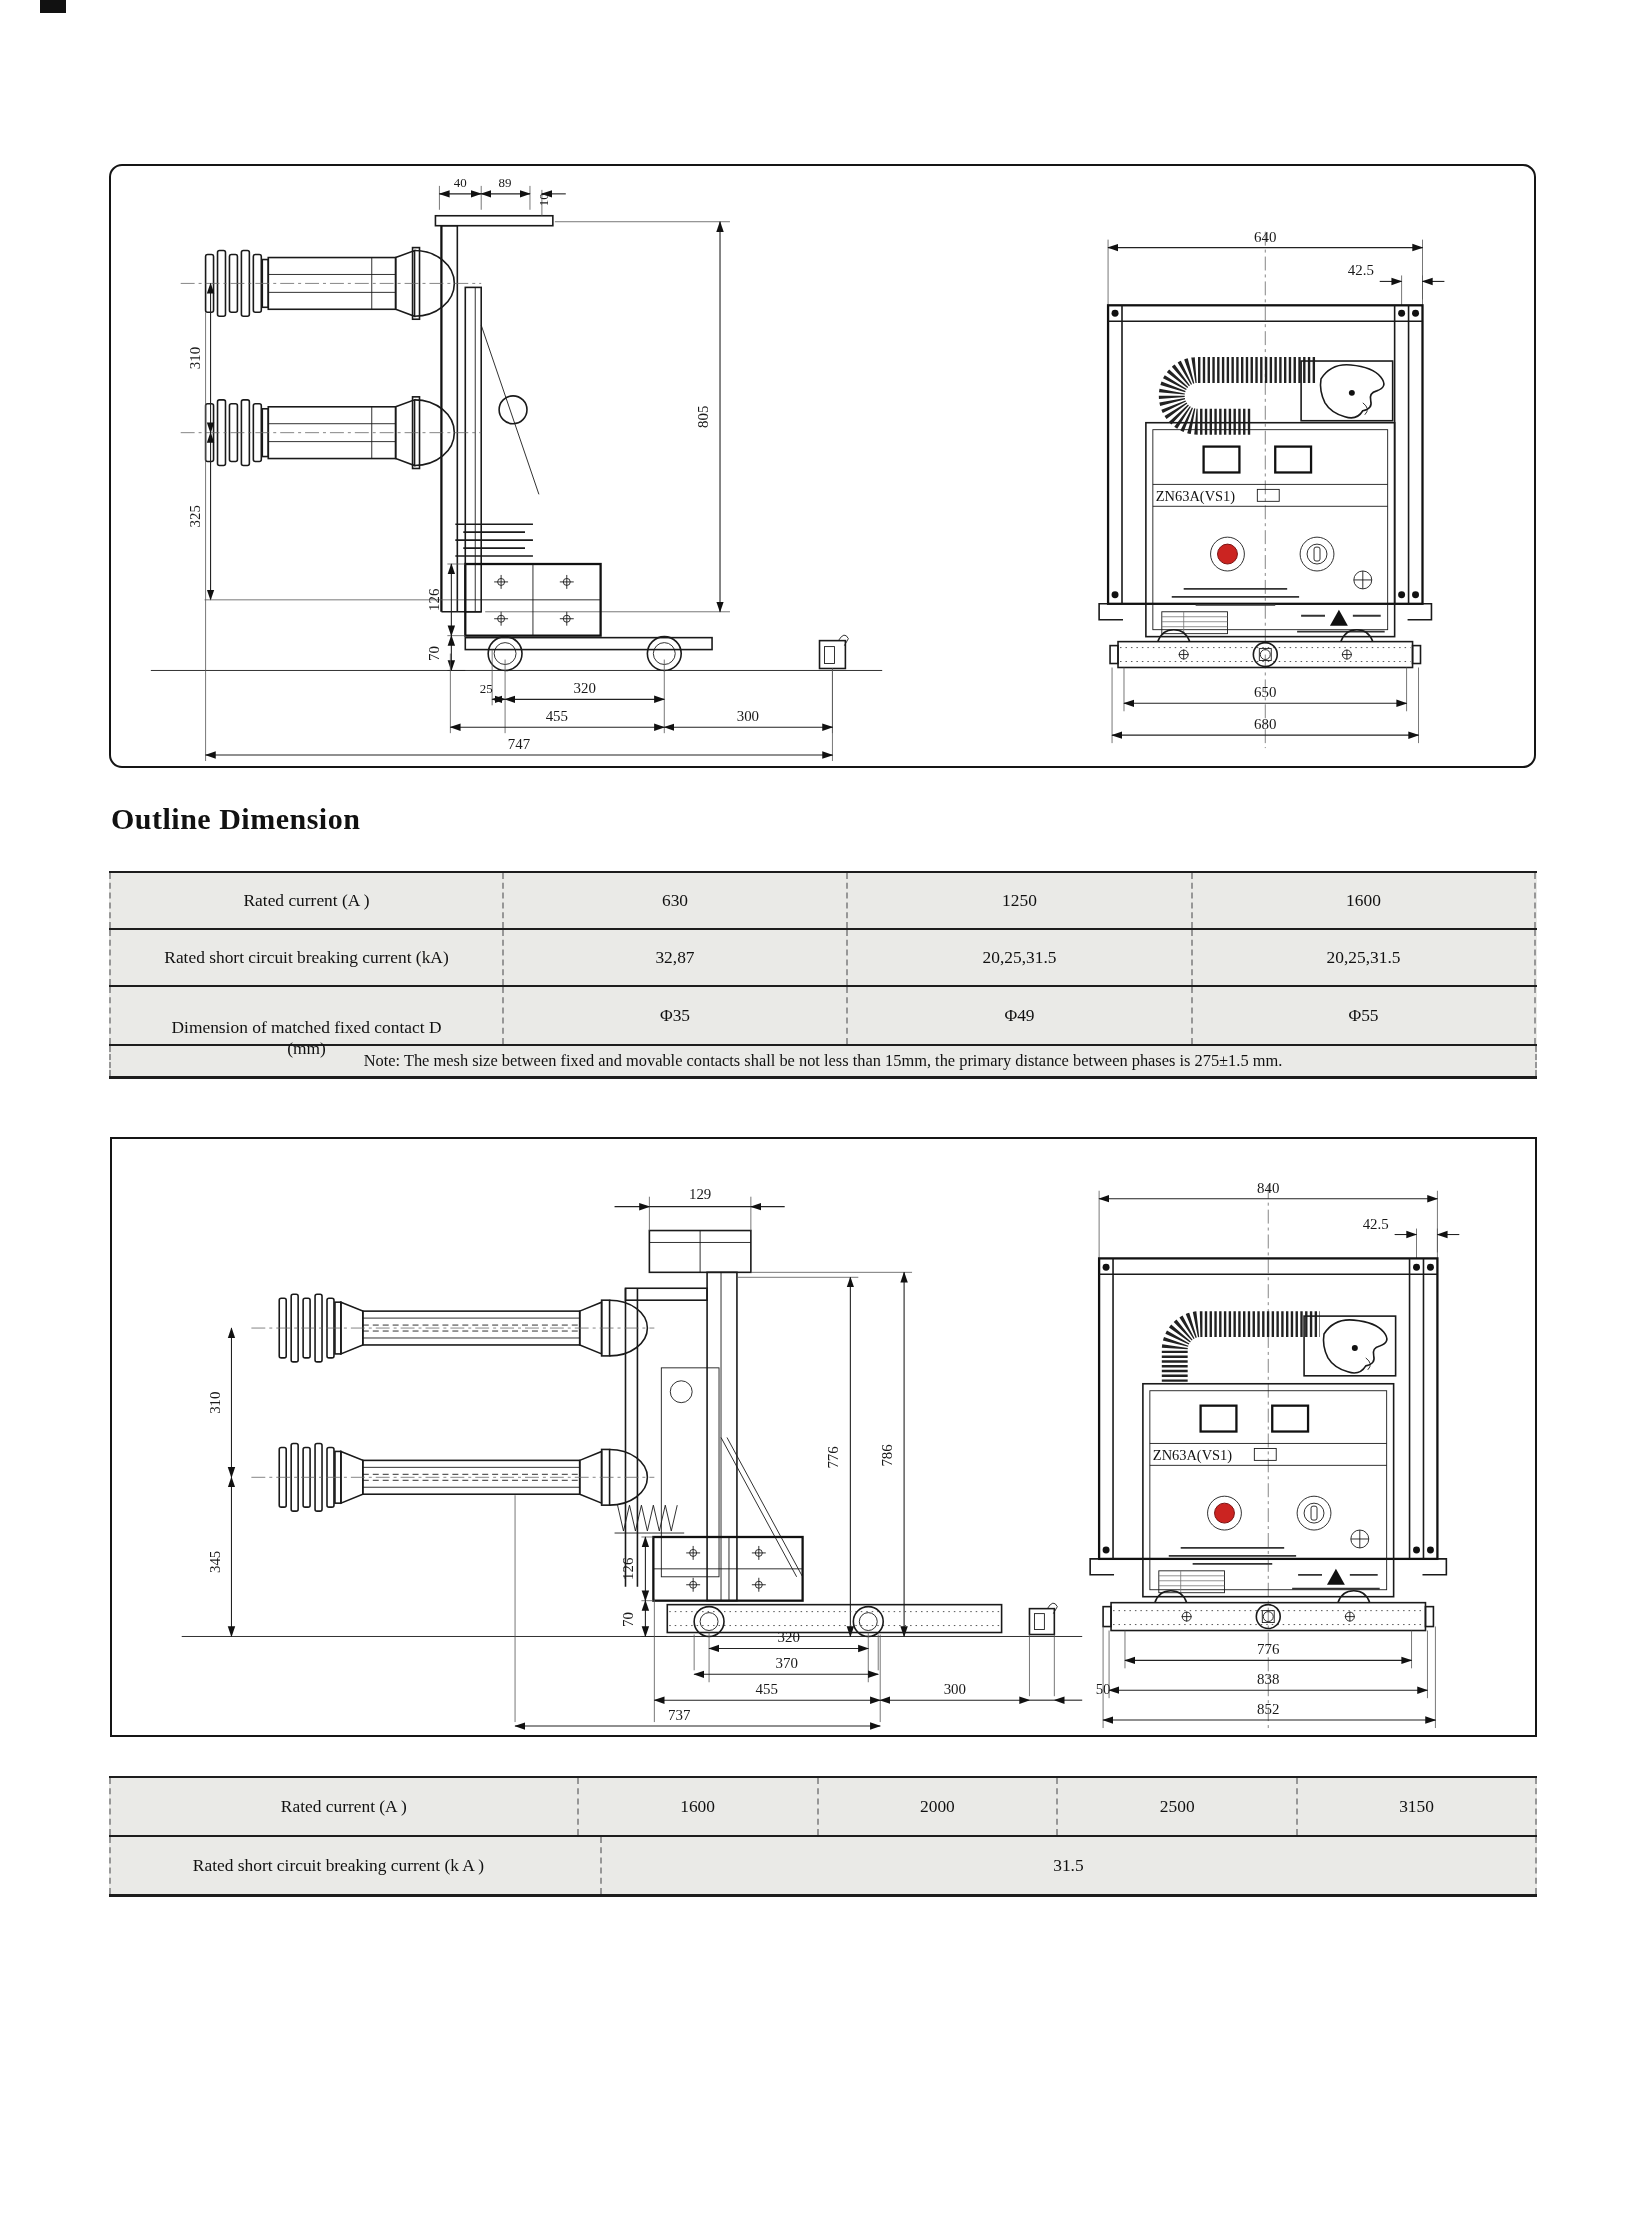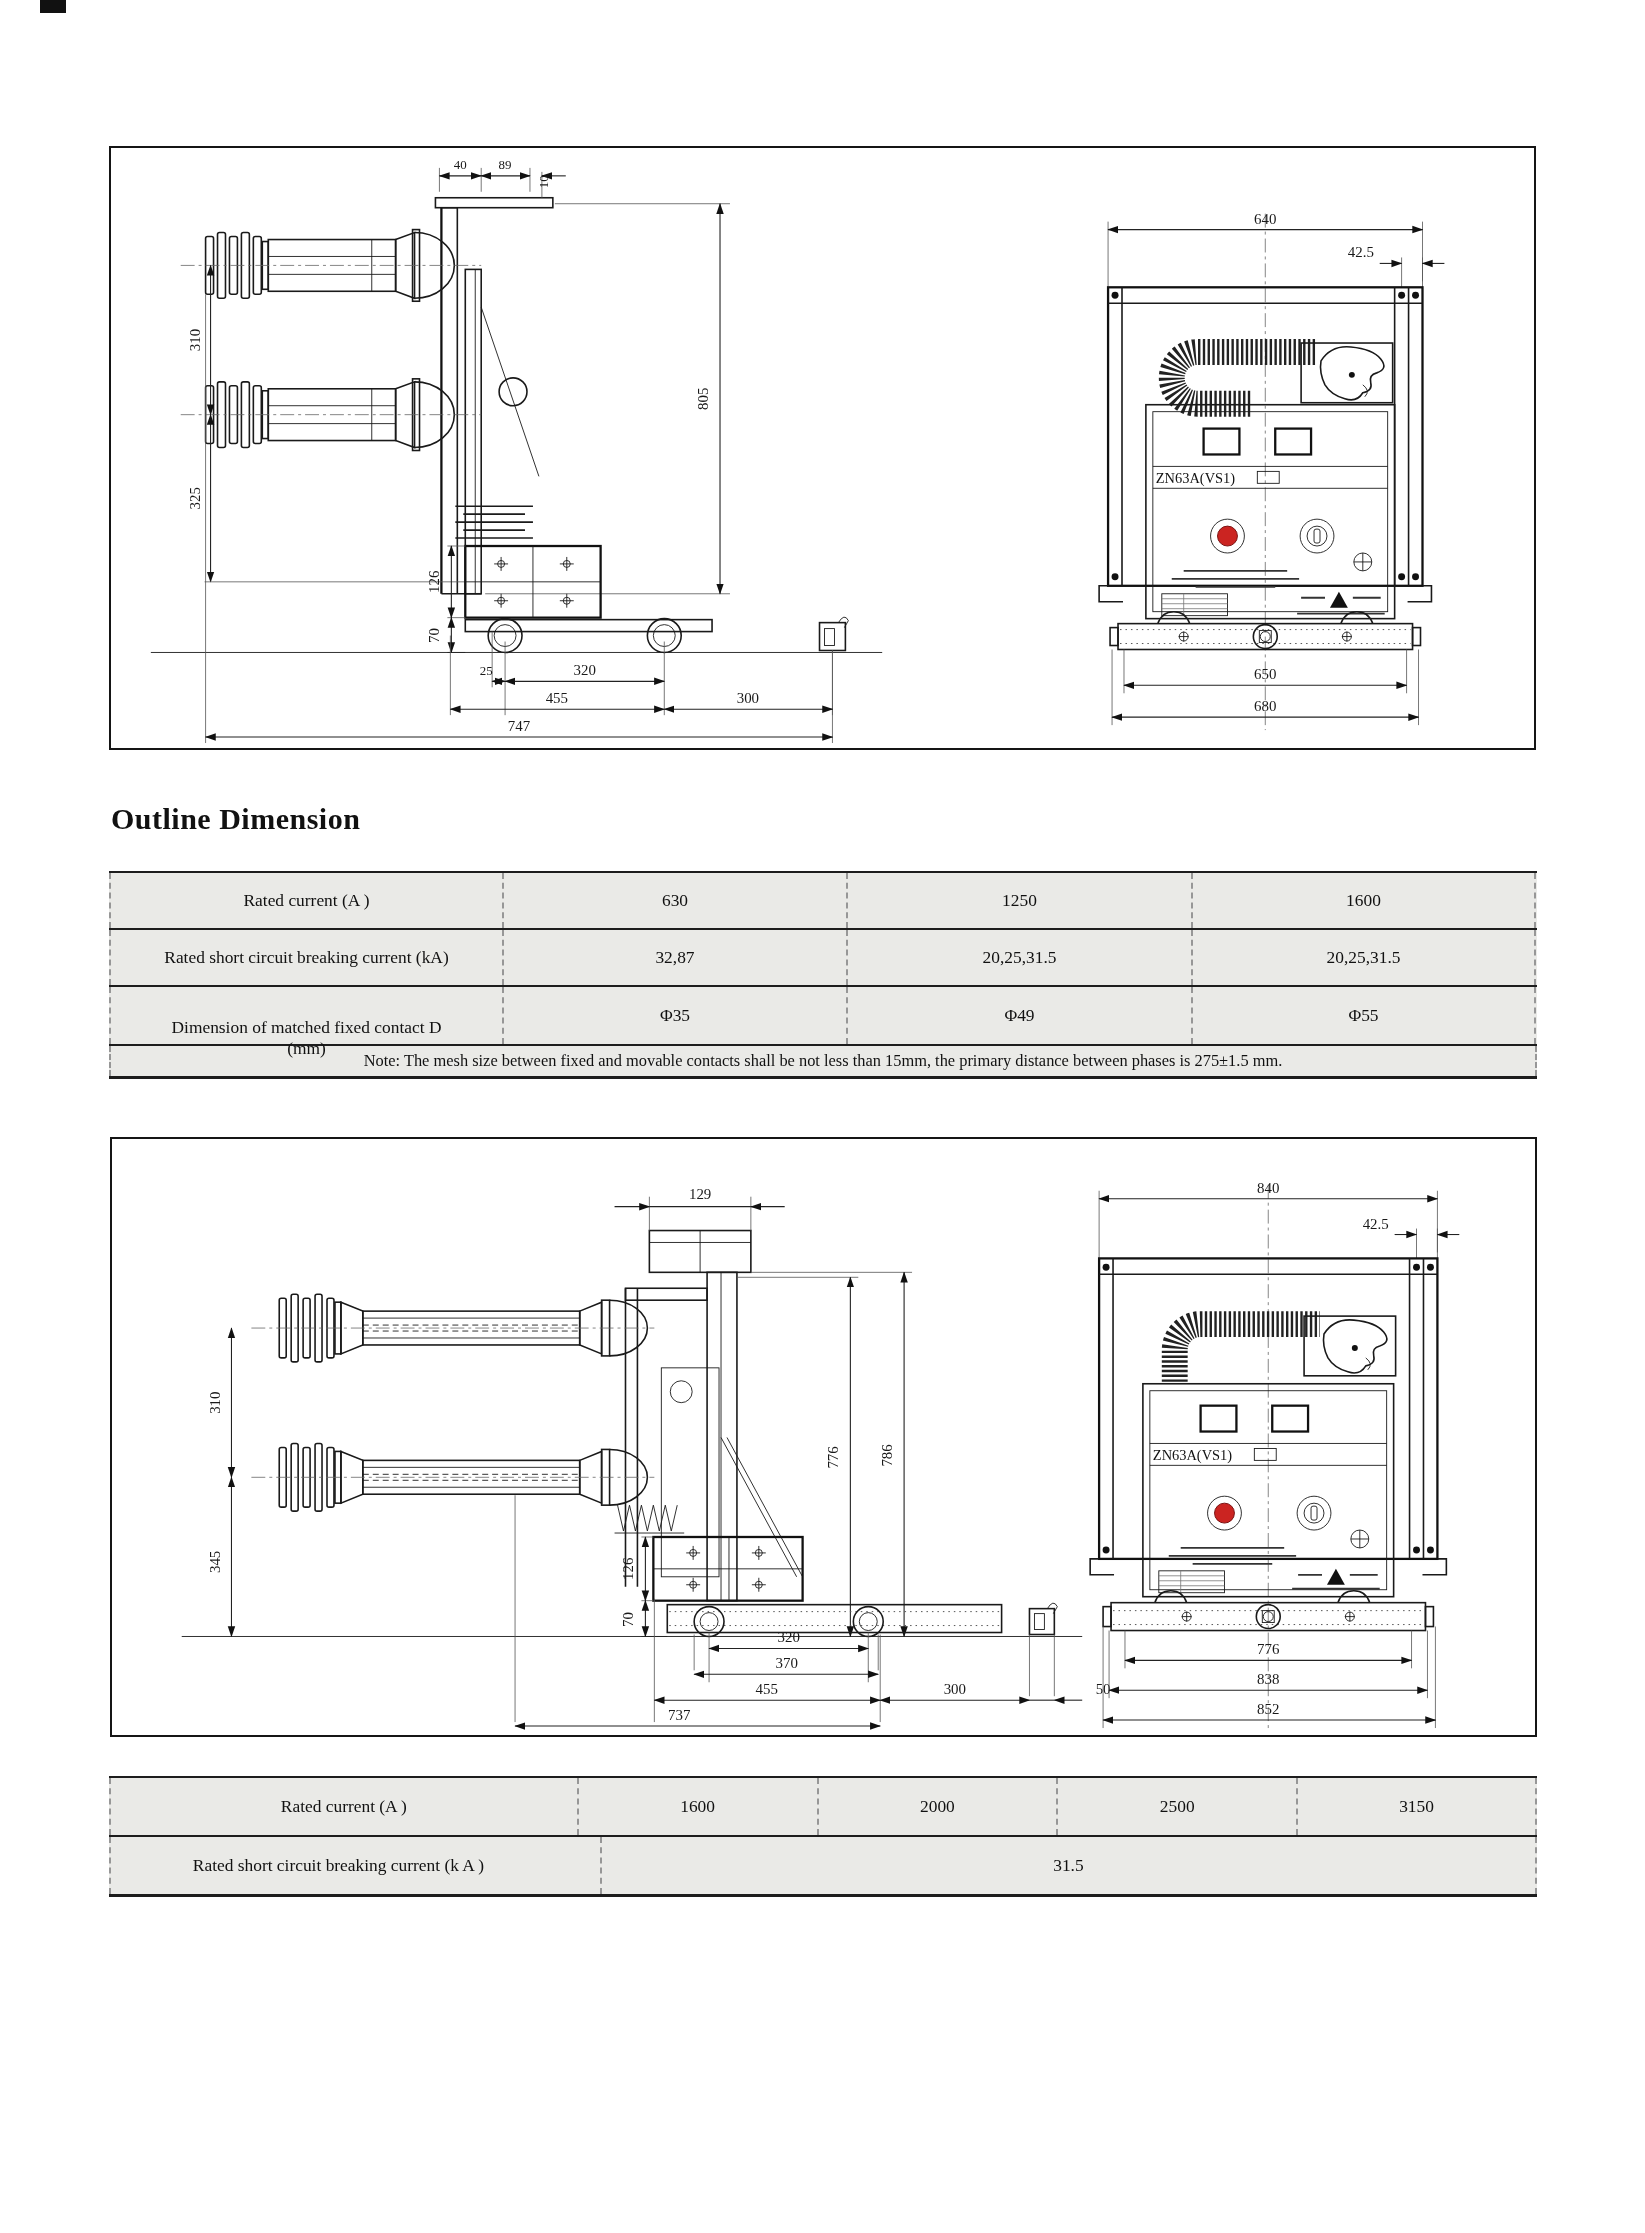--- a/index.html
+++ b/index.html
@@ -1,19 +1,19 @@
 <!DOCTYPE html>
 <html><head>
 <meta charset="utf-8">
 <style>
   html,body{margin:0;padding:0;background:#ffffff;}
   body{width:1646px;height:2234px;position:relative;font-family:"Liberation Serif",serif;color:#111;}
   .corner-mark{position:absolute;left:40px;top:0;width:26px;height:13px;background:#111;}
   .obox{position:absolute;border:2.5px solid #151515;background:#fff;}
-  #box1{left:109px;top:146px;width:1423px;height:600px;}
+  #box1{left:109px;top:164px;width:1423px;height:600px;border-radius:13px;}
   #box2{left:110px;top:1137px;width:1423px;height:596px;}
   #heading{position:absolute;left:111px;top:802px;font-size:30px;font-weight:bold;letter-spacing:0.5px;}
   
   .tbl{position:absolute;left:109px;width:1428px;background:#eaeae7;border-top:2.5px solid #1d1d1d;box-sizing:border-box;}
   .trow{display:flex;border-bottom:2.5px solid #1d1d1d;}
   .trow.lastrow{border-bottom:3px solid #1d1d1d;}
   .tc{display:flex;align-items:center;justify-content:center;text-align:center;
       border-left:2px dashed #979797;box-sizing:border-box;font-size:17.4px;}
   .tc.rt{border-right:2px dashed #979797;}
   .twoLine{line-height:1.2;margin-top:45px;}

